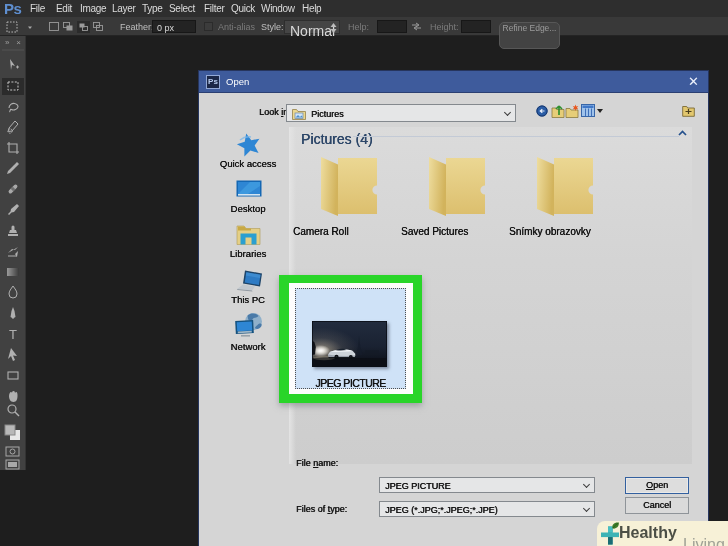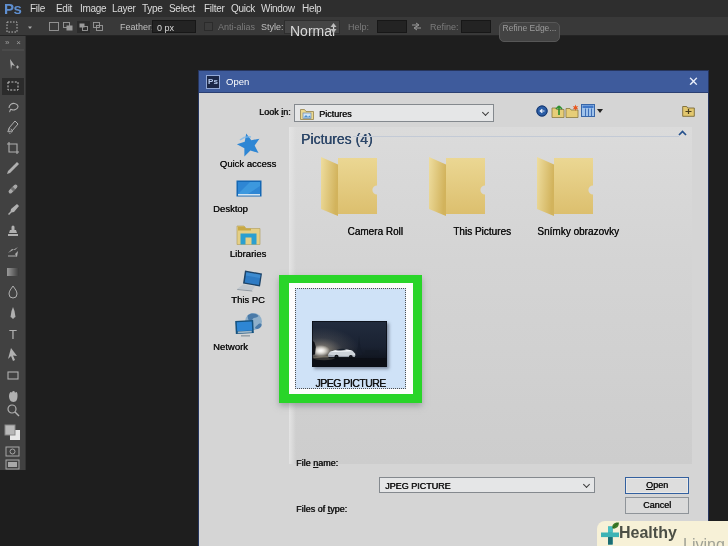--- a/index.html
+++ b/index.html
@@ -23,21 +23,21 @@
 #titlebar .psicon{position:absolute;left:7px;top:4px;width:14px;height:14px;background:#1b2747;border:1px solid #93a9d6;color:#b9cdf0;font-size:8px;font-weight:bold;text-align:center;line-height:12px}
 #titlebar .cap{position:absolute;left:27px;top:5px;color:#fff;font-size:9.5px}
 #titlebar .x{position:absolute;right:9px;top:3px;color:#eef2fc;font-size:13px}
 .lab{position:absolute;font-size:9px;color:#111;white-space:nowrap;text-shadow:0.4px 0 0 #111}
 .combo{position:absolute;background:#e5e6e7;border:1px solid #84898e;font-size:9px;color:#111;white-space:nowrap;text-shadow:0.4px 0 0 #111}
 .combo .tx{position:absolute;left:5px;top:2px}
 .combo .ch{position:absolute;right:5px;top:5px;width:5px;height:5px;border-right:1.1px solid #3c3c3c;border-bottom:1.1px solid #3c3c3c;transform:rotate(45deg)}
 #list{position:absolute;left:90px;top:56px;width:403px;height:337px;background:linear-gradient(180deg,#dbdbdb 0%,#d4d4d4 40%,#cdcdcd 100%)}
 #grphdr{position:absolute;left:12px;top:4px;font-size:14px;color:#2c4668;text-shadow:0.3px 0 0 #2c4668}
 #grpline{position:absolute;left:64px;top:9px;width:326px;height:1px;background:#c3cad6}
-.flabel{position:absolute;font-size:10px;color:#111;text-align:right;width:110px;text-shadow:0.3px 0 0 #111}
+.flabel{position:absolute;font-size:10px;color:#111;text-align:left;width:110px;text-shadow:0.3px 0 0 #111}
 
 #green{position:absolute;left:80px;top:204px;z-index:3;width:143px;height:128px;background:#29d529;box-shadow:0 3px 6px rgba(110,115,120,0.5)}
 #gwhite{position:absolute;left:10px;top:8px;width:124px;height:111px;background:#fdfdfd}
 #gblue{position:absolute;left:6px;top:5px;width:111px;height:101px;background:#cfe2f7;border:1px dotted #4f4f4f}
 #gblue .cap2{position:absolute;left:0;width:100%;top:88px;text-align:center;font-size:10.5px;letter-spacing:-0.5px;color:#101010;text-shadow:0.4px 0 0 #101010}
 #thumb{position:absolute;left:16px;top:32px;width:75px;height:46px;box-shadow:2px 2px 3px rgba(60,70,90,.55)}
 
 .btn{position:absolute;font-size:9px;color:#111;text-align:center;text-shadow:0.4px 0 0 #111}
 #openbtn{left:426px;top:406px;width:64px;height:17px;background:#ddd;border:1px solid #33609f;box-shadow:inset 0 0 0 1px #e9e9e9;line-height:15px}
 #cancelbtn{left:426px;top:426px;width:64px;height:17px;background:#dadada;border:1px solid #8f9499;line-height:15px}
@@ -88,23 +88,23 @@
     <span style="position:absolute;left:5px;top:2px;font-size:14px;color:#d8d8d8">Normal</span>
     <svg style="position:absolute;right:2px;top:2px" width="7" height="10" viewBox="0 0 7 10">
         <path d="M3.5 0l3 4h-6z M3.5 10l3-4h-6z" fill="#bbb"></path>
       </svg>
   </div>
   <span class="lb dim" style="left:348px">Help:</span>
   <div class="inp" style="left:377px;width:30px"></div>
   <svg class="abs" style="left:411px;top:5px" width="11" height="9" viewBox="0 0 11 9">
       <path d="M1 3h6M5 1l3 2-3 2M10 6H4M6 4L3 6l3 2" stroke="#9a9a9a" fill="none"></path>
     </svg>
-  <span class="lb dim" style="left:430px">Refine:</span>
+  <span class="lb dim" style="left:430px">Height:</span>
   <div class="inp" style="left:461px;width:30px"></div>
-  <div class="abs" style="left:499px;top:5px;width:61px;height:20px;background:#434343;border:1px solid #575757;border-radius:5px;color:#9c9c9c;font-size:8.5px;text-align:center;line-height:10px;white-space:nowrap">Refine Edge...</div>
+  <div class="abs" style="left:499px;top:5px;width:61px;height:27px;background:#434343;border:1px solid #575757;border-radius:5px;color:#9c9c9c;font-size:8.5px;text-align:center;line-height:10px;white-space:nowrap">Refine Edge...</div>
 </div>
 
 <div id="toolbar">
   <div class="hdr">
       <span style="position:absolute;left:5px">»</span>
       <span style="position:absolute;right:5px">×</span>
     </div>
   <div class="abs" style="left:2px;top:13px;width:22px;height:2px;background:#4a4a4a"></div>
 </div>
 <div id="toolicons">
@@ -190,21 +190,21 @@
     </svg>
 </div>
 
 <div id="dialog">
   <div id="titlebar">
     <div class="psicon">Ps</div>
     <div class="cap">Open</div>
     <div class="x">✕</div>
   </div>
   <div class="lab" style="left:60px;top:36px">Look <u>i</u>n:</div>
-  <div class="combo" style="left:95px;top:33px;width:200px;height:18px">
+  <div class="combo" style="left:87px;top:33px;width:230px;height:18px">
     <svg style="position:absolute;left:5px;top:3px" width="14" height="12" viewBox="0 0 14 12">
       <path d="M0.5 1.5 l4 0 1.5 2 7.5 0 0 8 -13 0z" fill="#ecd88e" stroke="#94824a" stroke-width="0.8"></path>
       <rect x="3" y="5" width="8" height="5.5" fill="#cfe4f7" stroke="#6b87a8" stroke-width="0.7"></rect>
       <path d="M3.5 9.5 l2.5-2.5 2 2 1.5-1.5 1.5 2z" fill="#4f8fc9"></path>
     </svg>
     <span class="tx" style="left:24px;top:4px">Pictures</span>
     <span class="ch"></span>
   </div>
 
   <svg class="abs" style="left:337px;top:34px" width="12" height="12" viewBox="0 0 12 12">
@@ -240,21 +240,21 @@
       <path d="M14 0.5l3.4 7.6 8.2.6-6.3 5.5 2 8.1-7.3-4.4-7.3 4.4 2-8.1-6.3-5.5 8.2-.6z" fill="#2e86d4" transform="rotate(-14 13 12)"></path>
       <path d="M5 7 Q10 3 16 4" stroke="#7db8e8" stroke-width="1.4" fill="none" opacity="0.8"></path>
     </svg>
     <div class="lab" style="left:14px;top:87px;width:70px;text-align:center;font-size:9.5px">Quick access</div>
     <svg class="abs" style="left:37px;top:109px" width="26" height="18" viewBox="0 0 26 18">
       <rect x="0.5" y="0.5" width="25" height="16" fill="#1467b3"></rect>
       <rect x="2" y="2" width="22" height="12" fill="#2e86d4"></rect>
       <path d="M2 14 L14 2 L24 2 L24 6 L12 14 Z" fill="#49a9e8" opacity="0.5"></path>
       <rect x="2" y="14" width="22" height="1.6" fill="#d5e4f0"></rect>
     </svg>
-    <div class="lab" style="left:14px;top:132px;width:70px;text-align:left;font-size:9.5px">Desktop</div>
+    <div class="lab" style="left:14px;top:132px;width:70px;text-align:center;font-size:9.5px">Desktop</div>
     <svg class="abs" style="left:37px;top:152px" width="25" height="22" viewBox="0 0 25 22">
       <path d="M1 3 h7 l2 2.5 h14 v16 H1z" fill="#e4cf86" stroke="#b09a55" stroke-width="0.6"></path>
       <path d="M2 3.5 h6.5 l1.5 2 h5 v2 H2z" fill="#c8a945"></path>
       <path d="M4.5 10.5 h16 v11 h-5 v-7 h-6 v7 h-5 z" fill="#2a9fd0"></path>
     </svg>
     <div class="lab" style="left:14px;top:177px;width:70px;text-align:center;font-size:9.5px">Libraries</div>
     <svg class="abs" style="left:36px;top:197px" width="28" height="24" viewBox="0 0 28 24">
       <path d="M10 2.5 L27 5.5 L25 18.5 L8 15.5 Z" fill="#1d4469"></path>
       <path d="M11.3 4.2 L25.5 6.7 L23.9 17 L9.7 14.4 Z" fill="#2e7bc4"></path>
       <path d="M11.3 4.2 L25.5 6.7 L25 10 L10.8 7.5 Z" fill="#4593d6" opacity="0.7"></path>
@@ -265,21 +265,21 @@
     <svg class="abs" style="left:36px;top:241px" width="28" height="26" viewBox="0 0 28 26">
       <circle cx="18.5" cy="9.5" r="8.5" fill="#8fb0ca"></circle>
       <path d="M13 3 c3-2.5 8-2 10.5 1 c-2.5 2.5-5 1-6 3.5 c-1 2.2-4.5 1.2-4.5-1 c0-1.5-1-2 0-3.5z" fill="#4a7aa8"></path>
       <path d="M23.5 12 c2.5-1 3.5-0.5 3 2 c-1.5 2.5-4 3.5-6 2.5 c-1.5-1 1-2.5 3-4.5z" fill="#4a7aa8"></path>
       <path d="M10.5 9 c1.5 0.5 2 2 1 3 c-1 1-3 0.5-3-1 c0-1 0.5-2 2-2z" fill="#4a7aa8"></path>
       <rect x="0.5" y="8.5" width="18" height="13" fill="#14517e" transform="rotate(-3 9 15)"></rect>
       <rect x="2" y="10" width="15" height="9" fill="#2e86d4" transform="rotate(-3 9 15)"></rect>
       <rect x="2.5" y="19.2" width="14" height="1.8" fill="#9fb6c6" transform="rotate(-3 9 15)"></rect>
       <rect x="6" y="23" width="9" height="1.6" fill="#98a2aa"></rect>
     </svg>
-    <div class="lab" style="left:14px;top:270px;width:70px;font-size:9.5px">Network</div>
+    <div class="lab" style="left:14px;top:270px;width:70px;text-align:center;font-size:9.5px">Network</div>
   </div>
 
   <div id="list">
     <div class="abs" style="left:0;top:0;width:7px;height:337px;background:linear-gradient(90deg,#e4e4e4,rgba(228,228,228,0))"></div>
     <div id="grphdr">Pictures (4)</div>
     <div id="grpline"></div>
     <svg class="abs" style="right:5px;top:3px" width="9" height="6" viewBox="0 0 9 6">
         <path d="M1 5L4.5 1.5 8 5" fill="none" stroke="#24508c" stroke-width="1.7"></path>
       </svg>
     <svg class="abs fold" style="left:32px;top:27px" width="57" height="63" viewBox="0 0 57 63">
@@ -298,21 +298,21 @@
     </svg>
     <svg class="abs fold" style="left:140px;top:27px" width="57" height="63" viewBox="0 0 57 63">
       <path d="M17 4 H56 V31.5 A4.6 4.6 0 0 0 51.4 36 A4.6 4.6 0 0 0 56 40.5 V60 H17 Z" fill="url(#ffg)"></path>
       <path d="M0 3 L17 10.5 V62 L0 55 Z" fill="url(#ffl)"></path>
     </svg>
     <svg class="abs fold" style="left:248px;top:27px" width="57" height="63" viewBox="0 0 57 63">
       <path d="M17 4 H56 V31.5 A4.6 4.6 0 0 0 51.4 36 A4.6 4.6 0 0 0 56 40.5 V60 H17 Z" fill="url(#ffg)"></path>
       <path d="M0 3 L17 10.5 V62 L0 55 Z" fill="url(#ffl)"></path>
     </svg>
     <div class="flabel" style="left:4px;top:99px">Camera Roll</div>
-    <div class="flabel" style="left:112px;top:99px">This Pictures</div>
+    <div class="flabel" style="left:112px;top:99px">Saved Pictures</div>
     <div class="flabel" style="left:220px;top:99px">Snímky obrazovky</div>
   </div>
   <div id="green">
       <div id="gwhite">
         <div id="gblue">
           <div id="thumb"><svg width="75" height="46" viewBox="0 0 75 46">
             <defs>
               <linearGradient id="sky" x1="0" y1="0" x2="0" y2="1">
                 <stop offset="0" stop-color="#222c3e"></stop>
                   <stop offset="0.55" stop-color="#1a2232"></stop>
@@ -354,20 +354,24 @@
           <div class="cap2">JPEG PICTURE</div>
         </div>
       </div>
     </div>
   <div class="lab" style="left:97px;top:387px">File <u>n</u>ame:</div>
   <div class="combo" style="left:180px;top:406px;width:216px;height:16px">
       <span class="tx" style="top:3px">JPEG PICTURE</span>
       <span class="ch" style="top:4px"></span>
     </div>
   <div class="lab" style="left:97px;top:433px">Files of <u>t</u>ype:</div>
+  <div class="combo" style="left:180px;top:430px;width:216px;height:16px">
+      <span class="tx" style="top:3px">JPEG (*.JPG;*.JPEG;*.JPE)</span>
+      <span class="ch" style="top:4px"></span>
+    </div>
   <div class="btn" id="openbtn"><u>O</u>pen</div>
   <div class="btn" id="cancelbtn">Cancel</div>
 </div>
 
 <div id="banner">
   <svg style="position:absolute;left:3px;top:1px" width="21" height="23" viewBox="0 0 21 23">
     <rect x="8" y="4.5" width="4.6" height="18" fill="#2b99a0"></rect>
     <rect x="1" y="10.5" width="18" height="4.6" fill="#3cb3b5"></rect>
     <rect x="8" y="15.1" width="4.6" height="7.4" fill="#1b6d74"></rect>
     <rect x="8" y="4.5" width="4.6" height="6" fill="#47bfc1"></rect>

